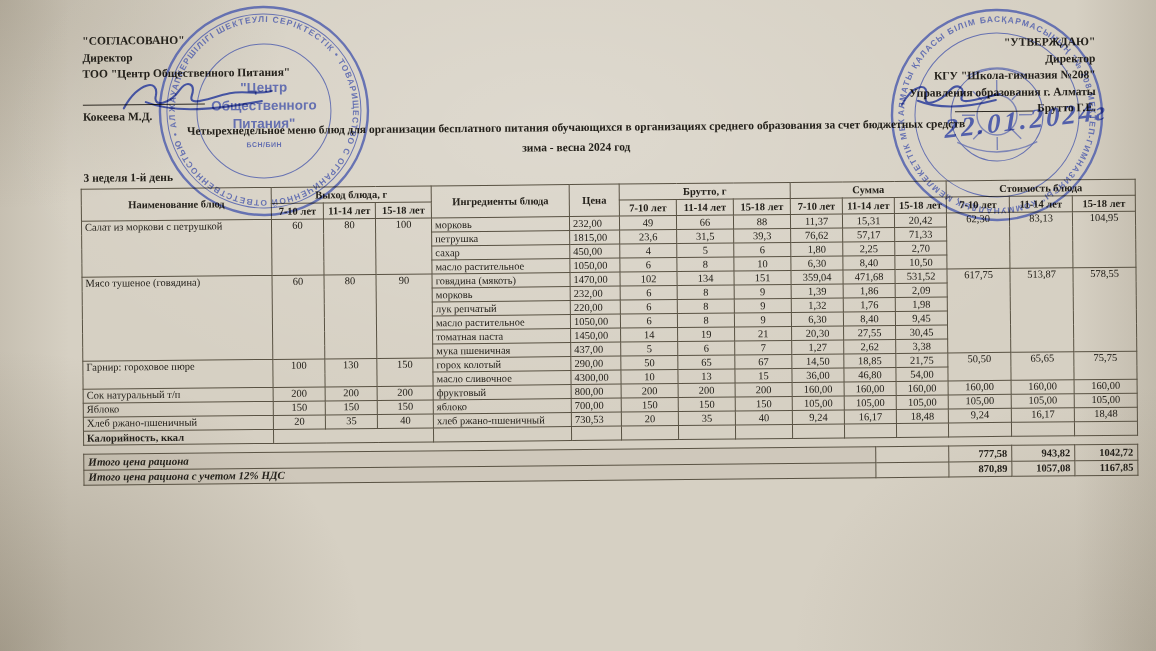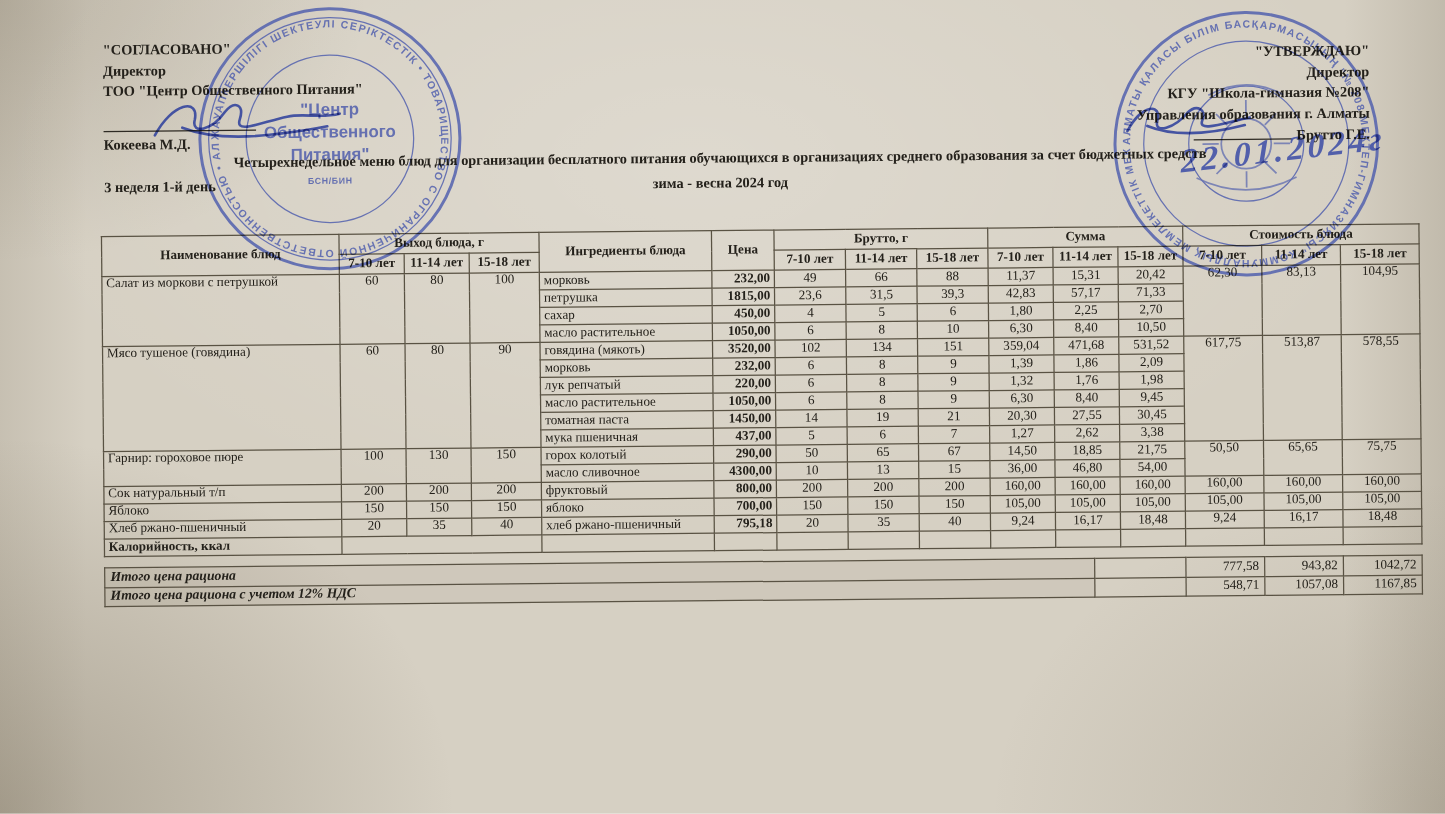--- a/index.html
+++ b/index.html
@@ -21,36 +21,36 @@
   
   .approval{position:absolute;font-weight:bold;font-size:11.5px;line-height:16.5px;white-space:nowrap;}
   .approval-left{left:85px;top:28px;}
   .approval-right{top:38px;right:58px;text-align:right;}
   .sig-line{border-bottom:1.4px solid #2e2a23;width:122px;height:12px;margin-top:10px;}
   .signer{margin-top:3px;}
   .sig-inline .dash{display:inline-block;width:78px;border-bottom:1.4px solid #2e2a23;height:11px;margin-right:4px;}
   
   .doc-title{position:absolute;left:0;right:0;top:121px;text-align:center;font-weight:bold;font-size:11.5px;}
   .doc-title .l2{margin-top:8px;}
-  .week-label{position:absolute;left:85px;top:140px;font-weight:bold;font-size:11.5px;}
+  .week-label{position:absolute;left:85px;top:167px;font-weight:bold;font-size:11.5px;}
   
   table{border-collapse:collapse;table-layout:fixed;}
   .menu-table{position:absolute;left:82px;top:184px;width:1054px;font-size:10.5px;}
   .menu-table th,.menu-table td{border:1px solid #595243;padding:0 3px;height:13px;line-height:11.5px;overflow:hidden;}
   .menu-table th{font-weight:bold;text-align:center;height:15px;}
   .cell-name{text-align:left;vertical-align:top;padding-top:1px;}
   .cell-ing{text-align:left;}
-  .cell-price{text-align:right;font-weight:bold;}
+  .cell-price{text-align:left;}
   .cell-num{text-align:center;}
   .cell-top{vertical-align:top;padding-top:1px;}
   .cal-label{font-weight:bold;text-align:left;}
   .totals-table{position:absolute;left:82px;top:449px;width:1054px;font-size:11px;}
   .totals-table td{border:1px solid #595243;padding:0 4px;height:14.5px;line-height:13px;}
   .totals-label{font-weight:bold;font-style:italic;text-align:left;background:rgba(70,62,44,0.05);}
-  .totals-val{text-align:right;font-weight:normal;font-size:10.5px;}
+  .totals-val{text-align:right;font-weight:bold;font-size:10.5px;}
   
   .stamp{position:absolute;mix-blend-mode:multiply;opacity:.82;}
   .st-ring{fill:none;stroke:#4d5cad;stroke-width:2.4;}
   .st-ring2{fill:none;stroke:#4d5cad;stroke-width:1;}
   .st-ring-text{fill:#4d5cad;font-size:8.4px;font-weight:bold;letter-spacing:1.2px;
     font-family:"Liberation Sans","DejaVu Sans",sans-serif;}
   .st-center{fill:#4a59ab;font-size:13.5px;font-weight:bold;text-anchor:middle;
     font-family:"Liberation Sans","DejaVu Sans",sans-serif;}
   .st-small{font-size:7px;letter-spacing:.5px;}
   .signature{position:absolute;mix-blend-mode:multiply;opacity:.9;}
@@ -153,21 +153,21 @@
           <td class="cell-num cell-top" rowspan="4">62,30</td>
           <td class="cell-num cell-top" rowspan="4">83,13</td>
           <td class="cell-num cell-top" rowspan="4">104,95</td>
         </tr>
         <tr>
           <td class="cell-ing">петрушка</td>
           <td class="cell-price">1815,00</td>
           <td class="cell-num">23,6</td>
           <td class="cell-num">31,5</td>
           <td class="cell-num">39,3</td>
-          <td class="cell-num">42,83</td>
+          <td class="cell-num">76,62</td>
           <td class="cell-num">57,17</td>
           <td class="cell-num">71,33</td>
         </tr>
         <tr>
           <td class="cell-ing">сахар</td>
           <td class="cell-price">450,00</td>
           <td class="cell-num">4</td>
           <td class="cell-num">5</td>
           <td class="cell-num">6</td>
           <td class="cell-num">1,80</td>
@@ -183,21 +183,21 @@
           <td class="cell-num">6,30</td>
           <td class="cell-num">8,40</td>
           <td class="cell-num">10,50</td>
         </tr>
         <tr>
           <td class="cell-name" rowspan="6">Мясо тушеное (говядина)</td>
           <td class="cell-num cell-top" rowspan="6">60</td>
           <td class="cell-num cell-top" rowspan="6">80</td>
           <td class="cell-num cell-top" rowspan="6">90</td>
           <td class="cell-ing">говядина (мякоть)</td>
-          <td class="cell-price">3520,00</td>
+          <td class="cell-price">1470,00</td>
           <td class="cell-num">102</td>
           <td class="cell-num">134</td>
           <td class="cell-num">151</td>
           <td class="cell-num">359,04</td>
           <td class="cell-num">471,68</td>
           <td class="cell-num">531,52</td>
           <td class="cell-num cell-top" rowspan="6">617,75</td>
           <td class="cell-num cell-top" rowspan="6">513,87</td>
           <td class="cell-num cell-top" rowspan="6">578,55</td>
         </tr>
@@ -311,21 +311,21 @@
           <td class="cell-num cell-top" rowspan="1">105,00</td>
           <td class="cell-num cell-top" rowspan="1">105,00</td>
           <td class="cell-num cell-top" rowspan="1">105,00</td>
         </tr>
         <tr>
           <td class="cell-name" rowspan="1">Хлеб ржано-пшеничный</td>
           <td class="cell-num cell-top" rowspan="1">20</td>
           <td class="cell-num cell-top" rowspan="1">35</td>
           <td class="cell-num cell-top" rowspan="1">40</td>
           <td class="cell-ing">хлеб ржано-пшеничный</td>
-          <td class="cell-price">795,18</td>
+          <td class="cell-price">730,53</td>
           <td class="cell-num">20</td>
           <td class="cell-num">35</td>
           <td class="cell-num">40</td>
           <td class="cell-num">9,24</td>
           <td class="cell-num">16,17</td>
           <td class="cell-num">18,48</td>
           <td class="cell-num cell-top" rowspan="1">9,24</td>
           <td class="cell-num cell-top" rowspan="1">16,17</td>
           <td class="cell-num cell-top" rowspan="1">18,48</td>
         </tr>
@@ -359,21 +359,21 @@
         <tr>
       <td class="totals-label">Итого цена рациона</td>
       <td></td>
       <td class="totals-val">777,58</td>
       <td class="totals-val">943,82</td>
       <td class="totals-val">1042,72</td>
     </tr>
     <tr>
       <td class="totals-label">Итого цена рациона с учетом 12% НДС</td>
       <td></td>
-      <td class="totals-val">548,71</td>
+      <td class="totals-val">870,89</td>
       <td class="totals-val">1057,08</td>
       <td class="totals-val">1167,85</td>
     </tr>
   </tbody>
     </table>
 
   <svg class="stamp" style="left:150px;top:-8px;width:232px;height:232px" viewBox="0 0 232 232">
     <defs>
       <path id="ringL" d="M116,116 m-89,0 a89,89 0 1,1 178,0 a89,89 0 1,1 -178,0"></path>
     </defs>

